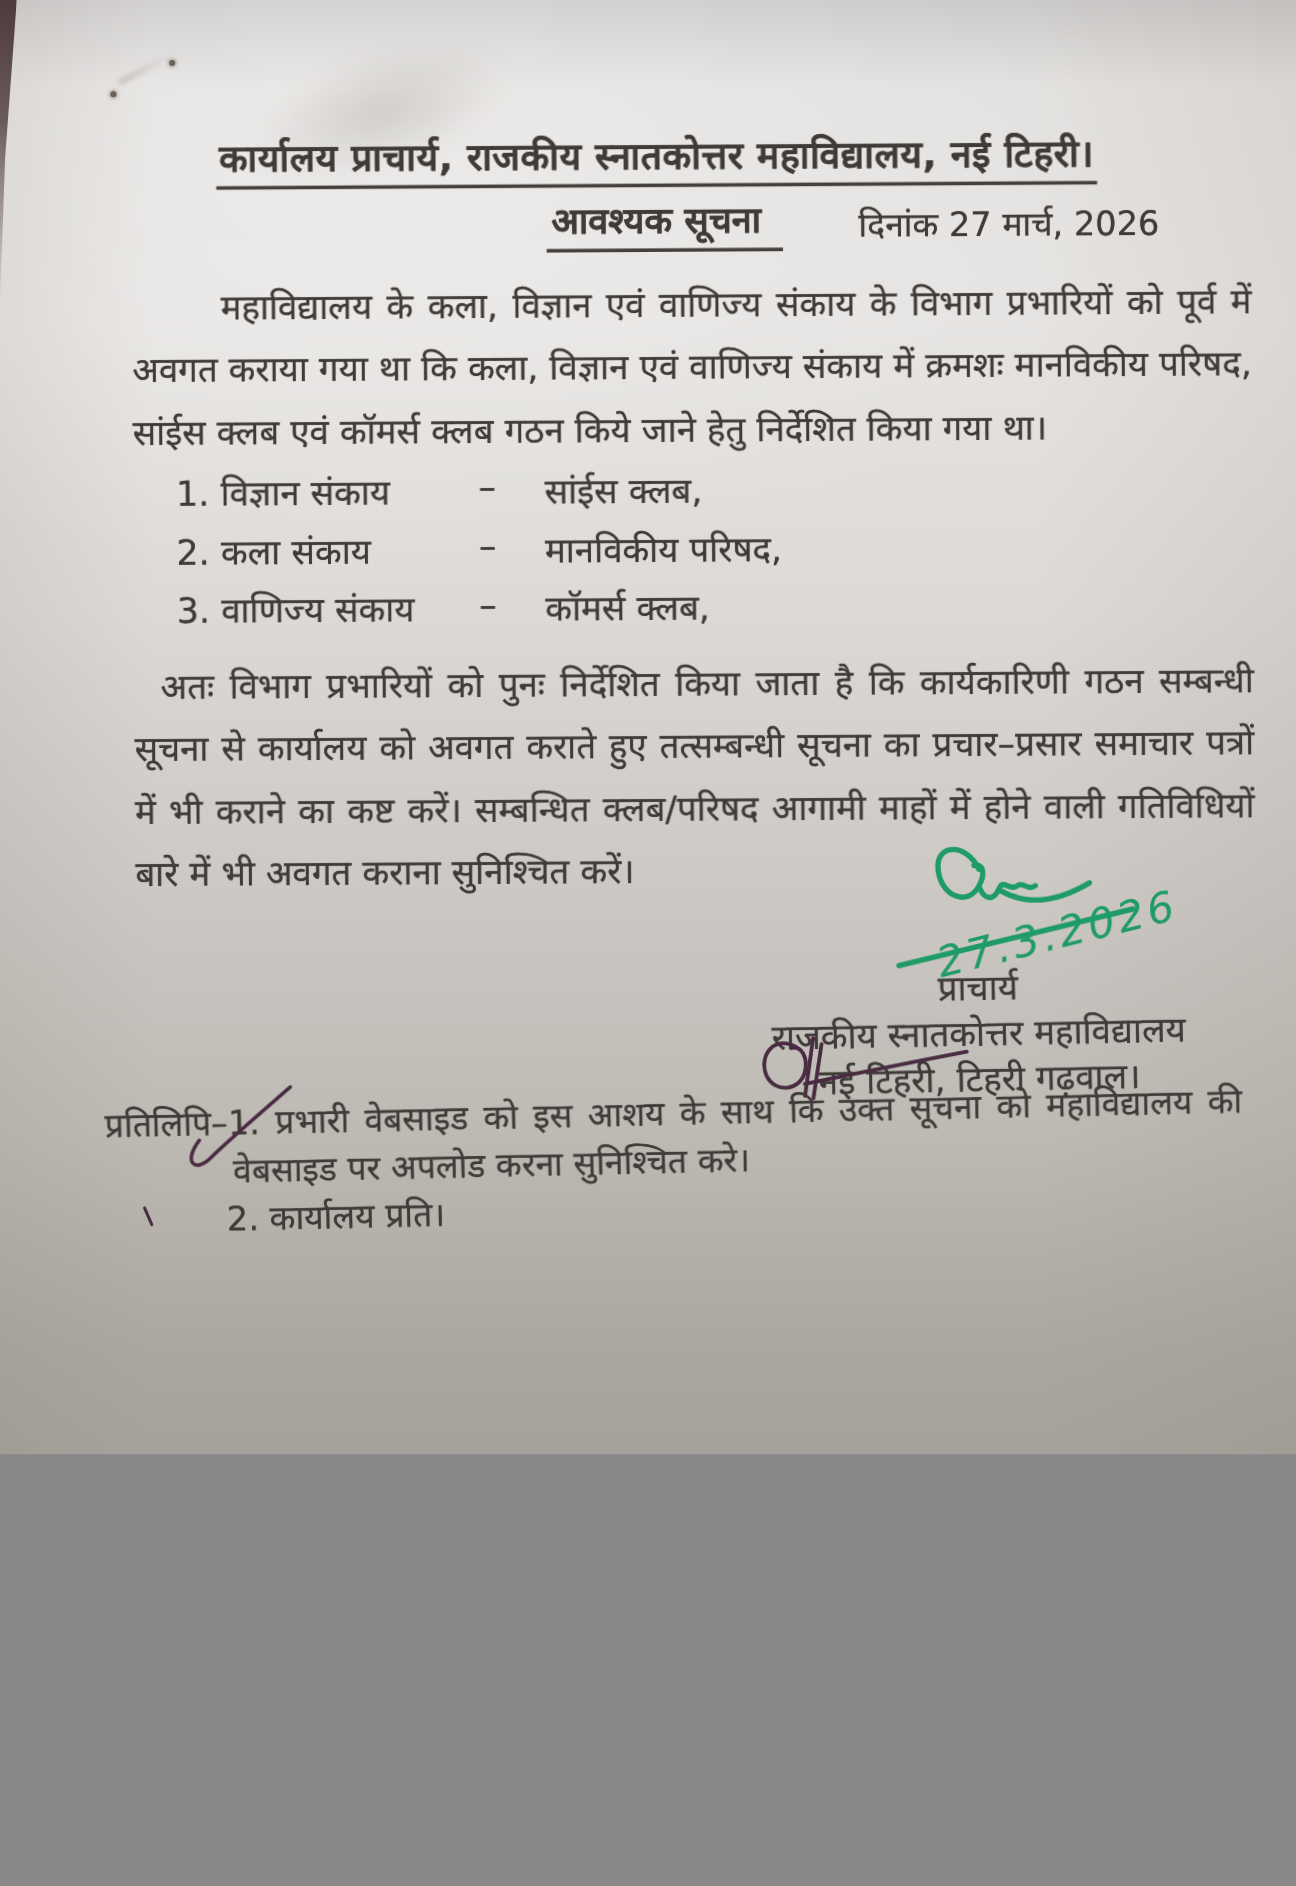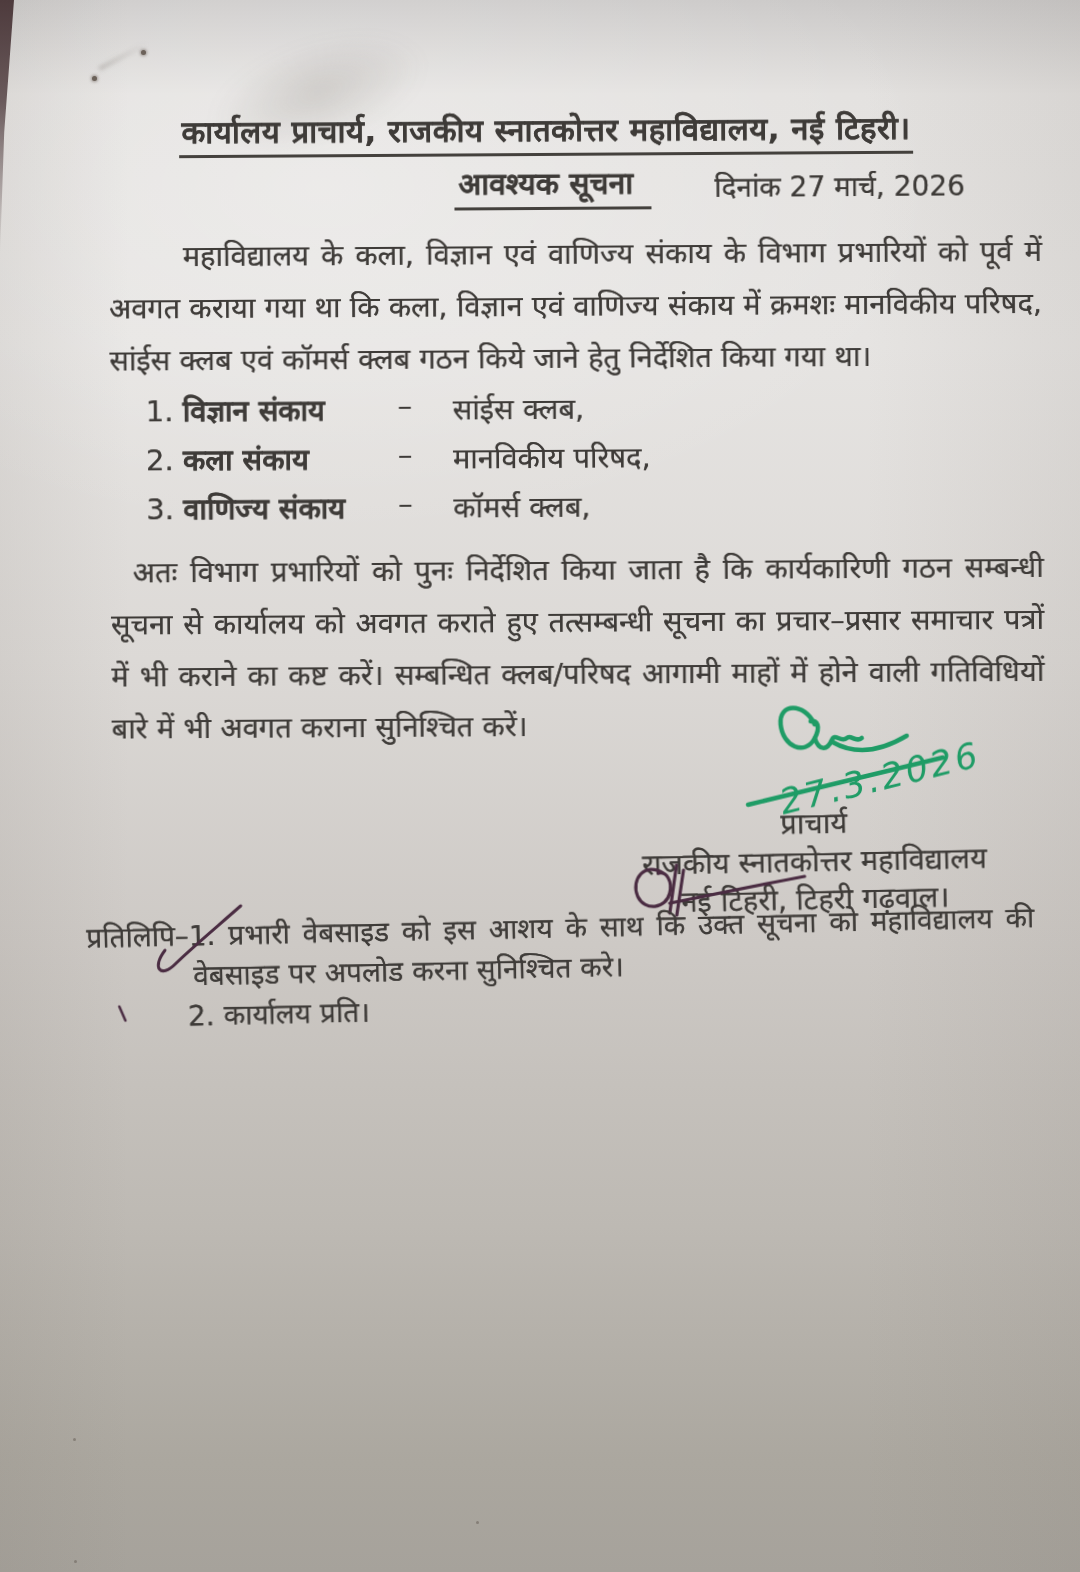--- a/index.html
+++ b/index.html
@@ -1,16 +1,16 @@
 <!DOCTYPE html>
 <html><head>
 <meta charset="utf-8">
 <style>
   html,body{margin:0;padding:0;background:#888;}
-  .stage{position:relative;width:1080px;height:1572px;overflow:hidden;
+  .stage{position:relative;width:1080px;height:1212px;overflow:hidden;
          font-family:"DejaVu Sans","Liberation Sans",sans-serif;}
   .paper{position:absolute;inset:0;
     background:
       radial-gradient(ellipse 900px 500px at 30% 12%, rgba(255,255,255,0.30), rgba(255,255,255,0) 70%),
       linear-gradient(180deg,#cbc9c8 0%, #e3e1df 6%, #e6e4e2 22%, #dcd9d6 42%,
                       #cdc9c5 60%, #bdb9b3 78%, #aba79f 93%, #a6a29b 100%);
   }
   
   .shade-right{position:absolute;inset:0;
     background:linear-gradient(90deg, rgba(120,112,104,0.10) 0%, rgba(120,112,104,0) 12%,
@@ -40,21 +40,21 @@
   .dateline{position:absolute;left:718px;top:168px;font-size:28px;}
 
   .para{position:absolute;left:112px;width:933px;font-size:29px;line-height:52px;
         text-align:justify;}
   .p1{top:228px;text-indent:74px;}
   .p2{top:544px;text-indent:22px;}
 
   .list{position:absolute;left:148px;top:388px;width:640px;font-size:29px;}
   .lrow{position:relative;height:49px;}
   .li-no{display:inline-block;width:37px;}
-  .li-fac{display:inline-block;font-weight:bold;}
+  .li-fac{display:inline-block;}
   .li-dash{position:absolute;left:252px;top:0;}
   .li-club{position:absolute;left:307px;top:0;}
 
   .sigsvg{position:absolute;left:715px;top:696px;}
   .sigtext{position:absolute;left:604px;top:806px;width:420px;text-align:center;
            font-size:29px;line-height:38px;transform:rotate(-0.8deg);}
   .pensvg{position:absolute;left:618px;top:846px;}
 
   .cc{position:absolute;left:86px;top:916px;width:948px;font-size:28px;line-height:40px;
       transform:rotate(-0.9deg);transform-origin:0 50%;}

